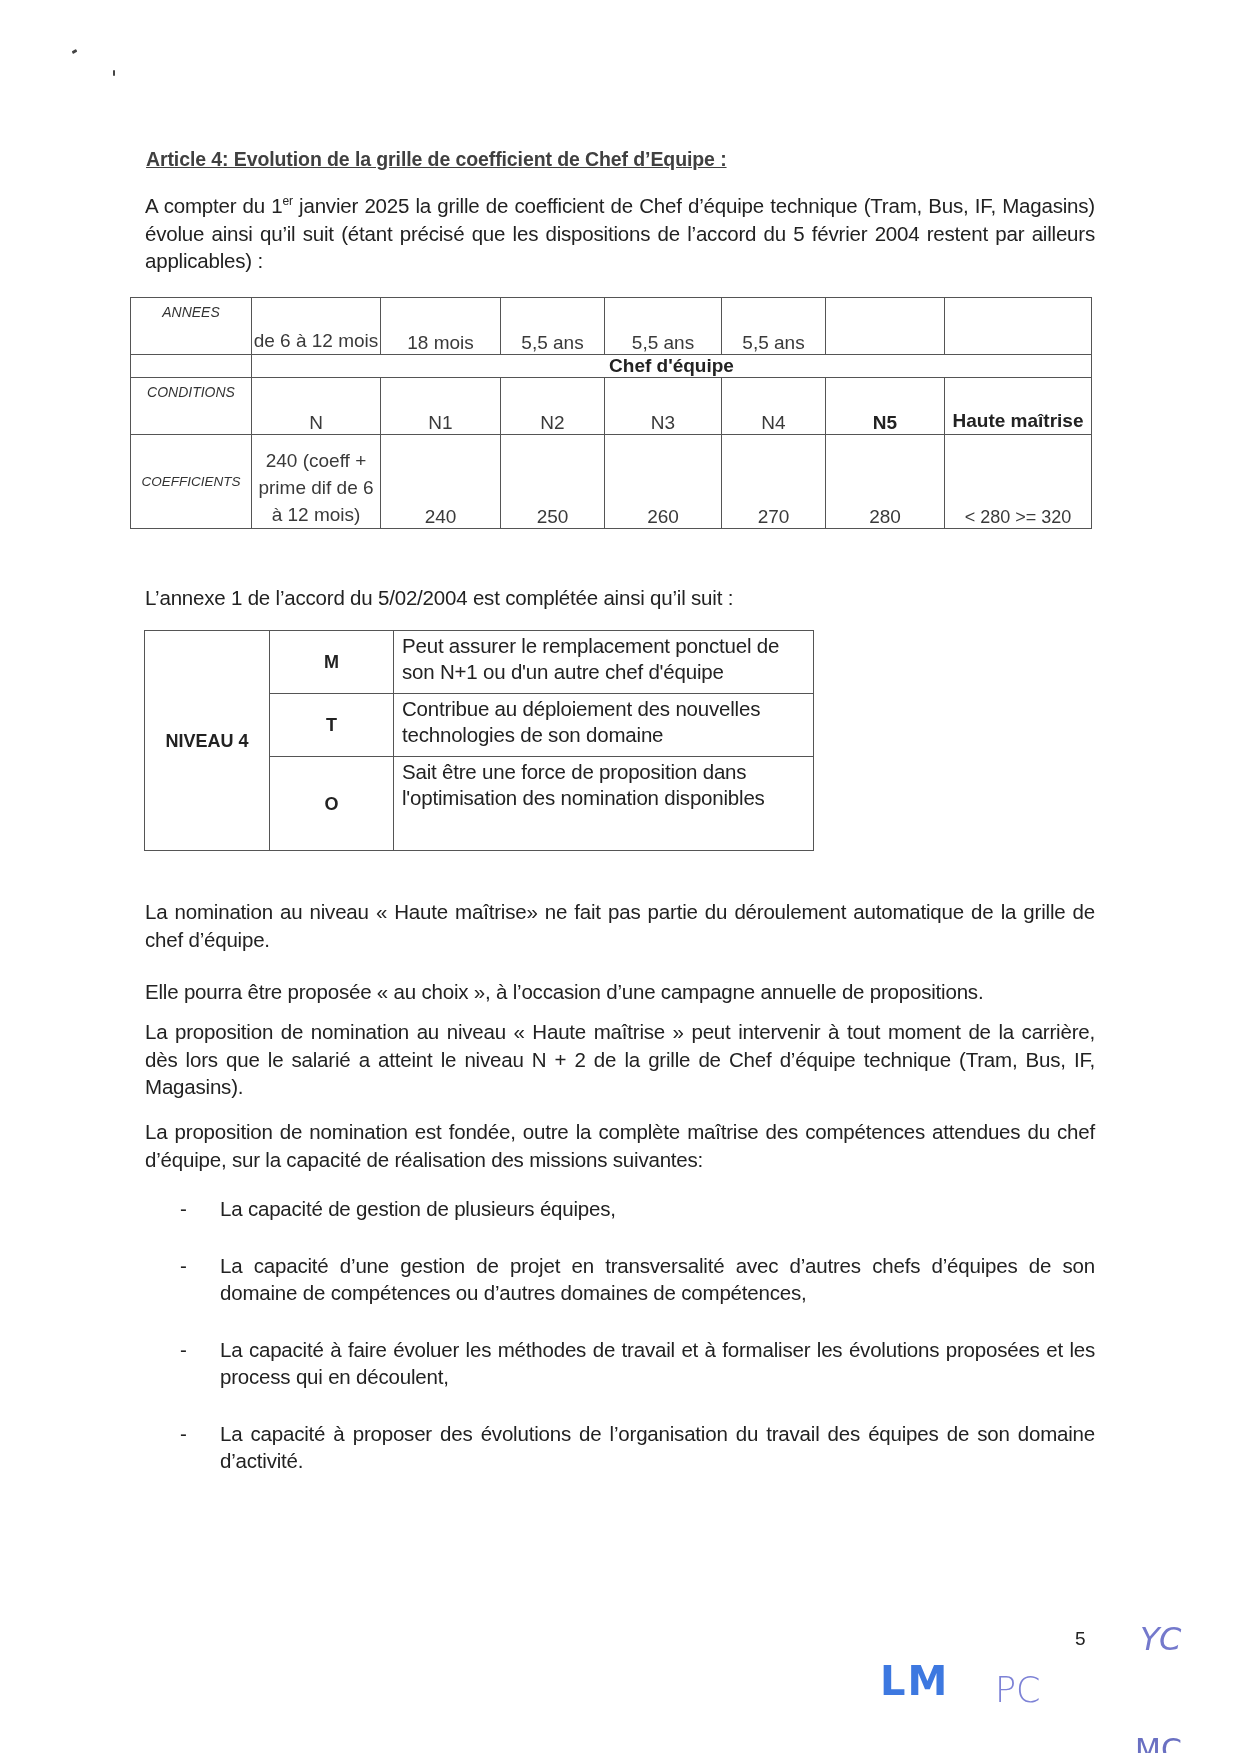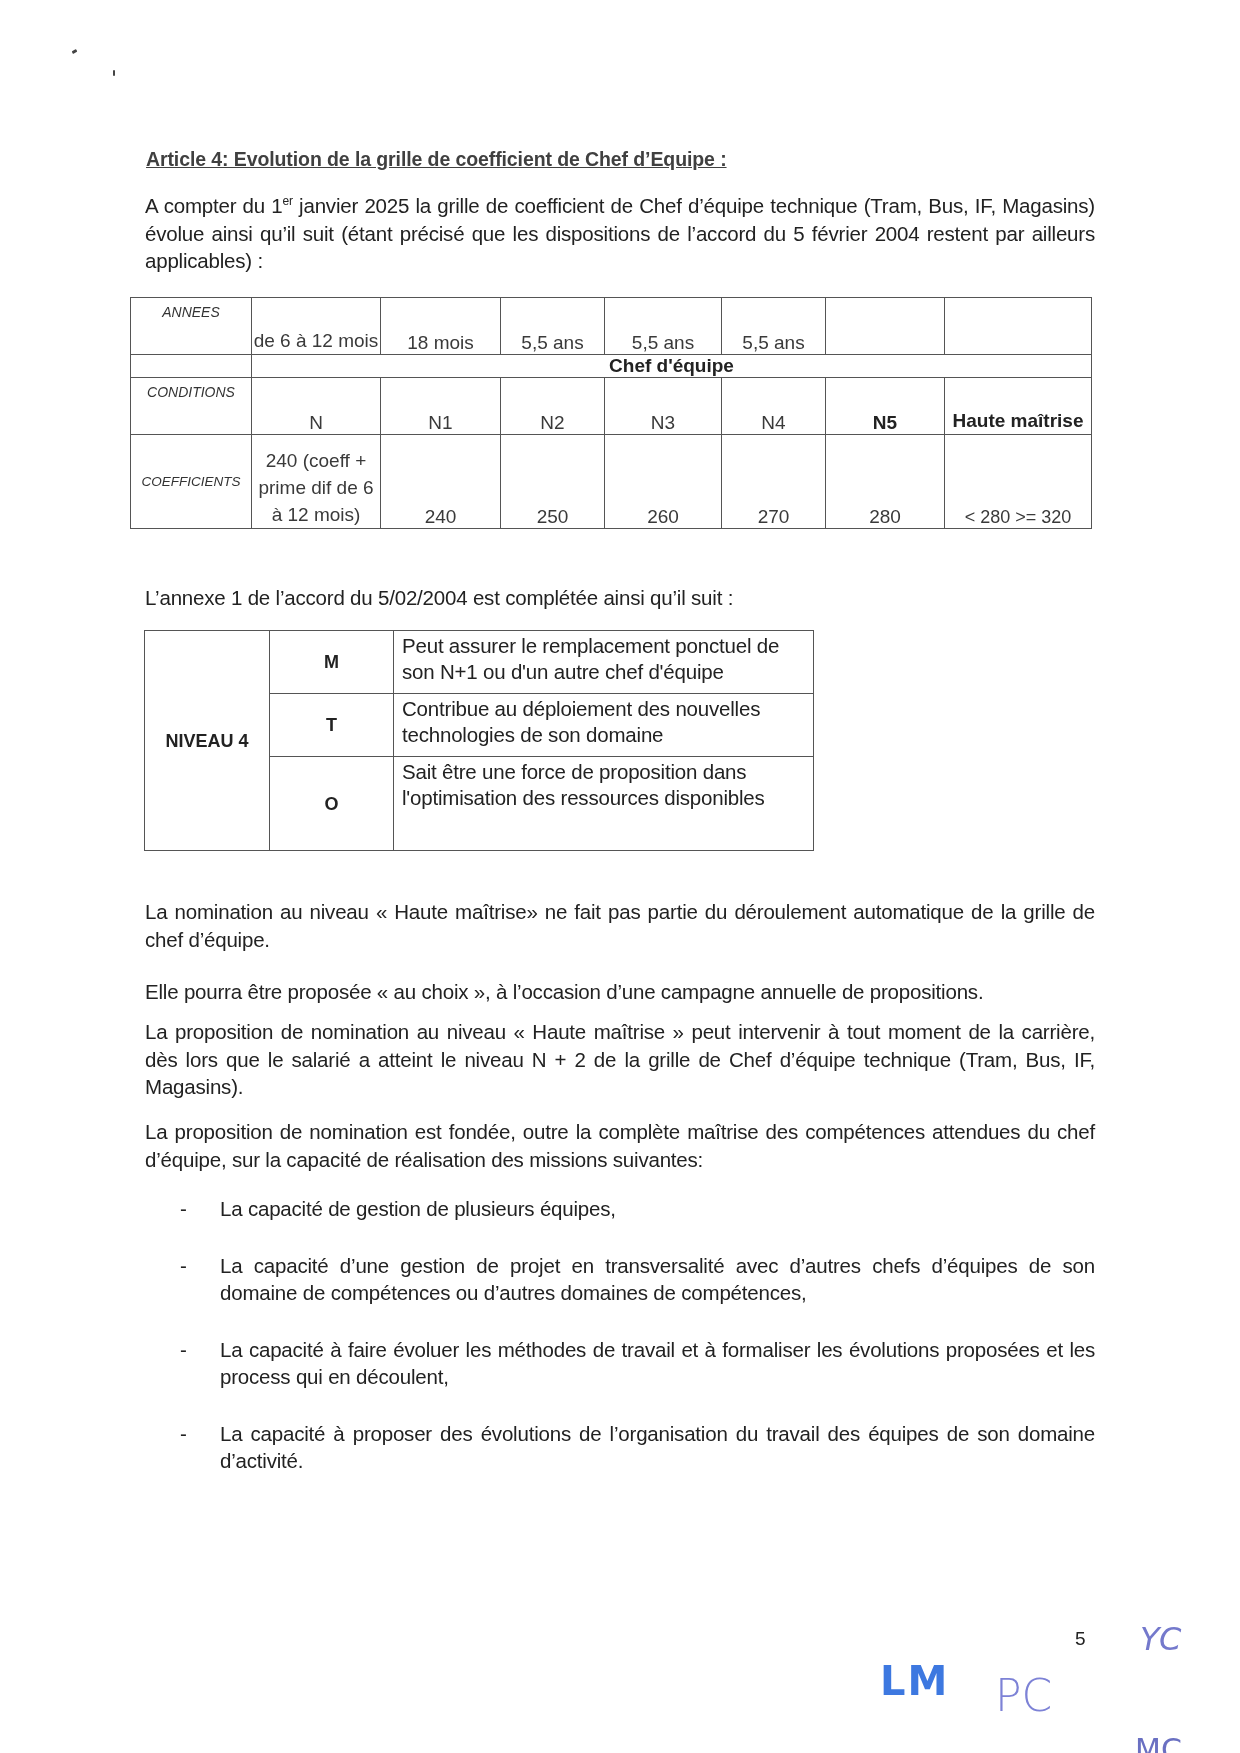--- a/index.html
+++ b/index.html
@@ -45,21 +45,21 @@
     .bullets { position: absolute; left: 145px; width: 950px; margin: 0; padding: 0; list-style: none; }
     .bullets li {
       position: relative; padding-left: 75px; font-size: 20.5px; line-height: 27.5px;
       text-align: justify; color: #222; letter-spacing: -0.2px; margin-bottom: 29px;
     }
     .bullets li .dash { position: absolute; left: 35px; top: 0; }
 
     .pagenum { position: absolute; left: 1075px; top: 1628px; font-size: 19px; color: #222; }
     .sig { position: absolute; font-family: "DejaVu Sans", sans-serif; }
     .sig-lm { left: 880px; top: 1658px; font-size: 40px; color: #3d78e0; font-weight: bold; letter-spacing: 2px; }
-    .sig-pc { left: 995px; top: 1670px; font-size: 44px; color: #7d82d6; font-weight: lighter; }
+    .sig-pc { left: 995px; top: 1670px; font-size: 35px; color: #7d82d6; font-weight: lighter; }
     .sig-yc { left: 1140px; top: 1620px; font-size: 32px; color: #7479cc; font-style: italic; }
     .sig-mc { left: 1135px; top: 1685px; font-size: 30px; color: #6a70c2; margin-top: 47px; }
   </style>
 </head>
 <body>
 
 <div class="stray" style="left:72px;top:50px;width:5px;height:3px;transform:rotate(-30deg);"></div>
 <div class="stray" style="left:113px;top:70px;width:2px;height:6px;"></div>
 
 <div class="heading">Article 4: Evolution de la grille de coefficient de Chef d’Equipe :</div>
@@ -128,21 +128,21 @@
     <td class="lvl" rowspan="3">NIVEAU 4</td>
     <td class="code">M</td>
     <td class="desc">Peut assurer le remplacement ponctuel de son N+1 ou d'un autre chef d'équipe</td>
   </tr>
   <tr style="height:63px;">
     <td class="code">T</td>
     <td class="desc">Contribue au déploiement des nouvelles technologies de son domaine</td>
   </tr>
   <tr style="height:94px;">
     <td class="code">O</td>
-    <td class="desc">Sait être une force de proposition dans l'optimisation des ressources disponibles</td>
+    <td class="desc">Sait être une force de proposition dans l'optimisation des nomination disponibles</td>
   </tr>
 </tbody>
   </table>
 
 <div class="para" style="top:898px;">La nomination au niveau « Haute maîtrise» ne fait pas partie du déroulement automatique de la grille de chef d’équipe.</div>
 <div class="para" style="top:978px;">Elle pourra être proposée « au choix », à l’occasion d’une campagne annuelle de propositions.</div>
 <div class="para" style="top:1018px;">La proposition de nomination au niveau « Haute maîtrise » peut intervenir à tout moment de la carrière, dès lors que le salarié a atteint le niveau N + 2 de la grille de Chef d’équipe technique (Tram, Bus, IF, Magasins).</div>
 <div class="para" style="top:1118px;">La proposition de nomination est fondée, outre la complète maîtrise des compétences attendues du chef d’équipe, sur la capacité de réalisation des missions suivantes:</div>
 
 <ul class="bullets" style="top:1195px;">

